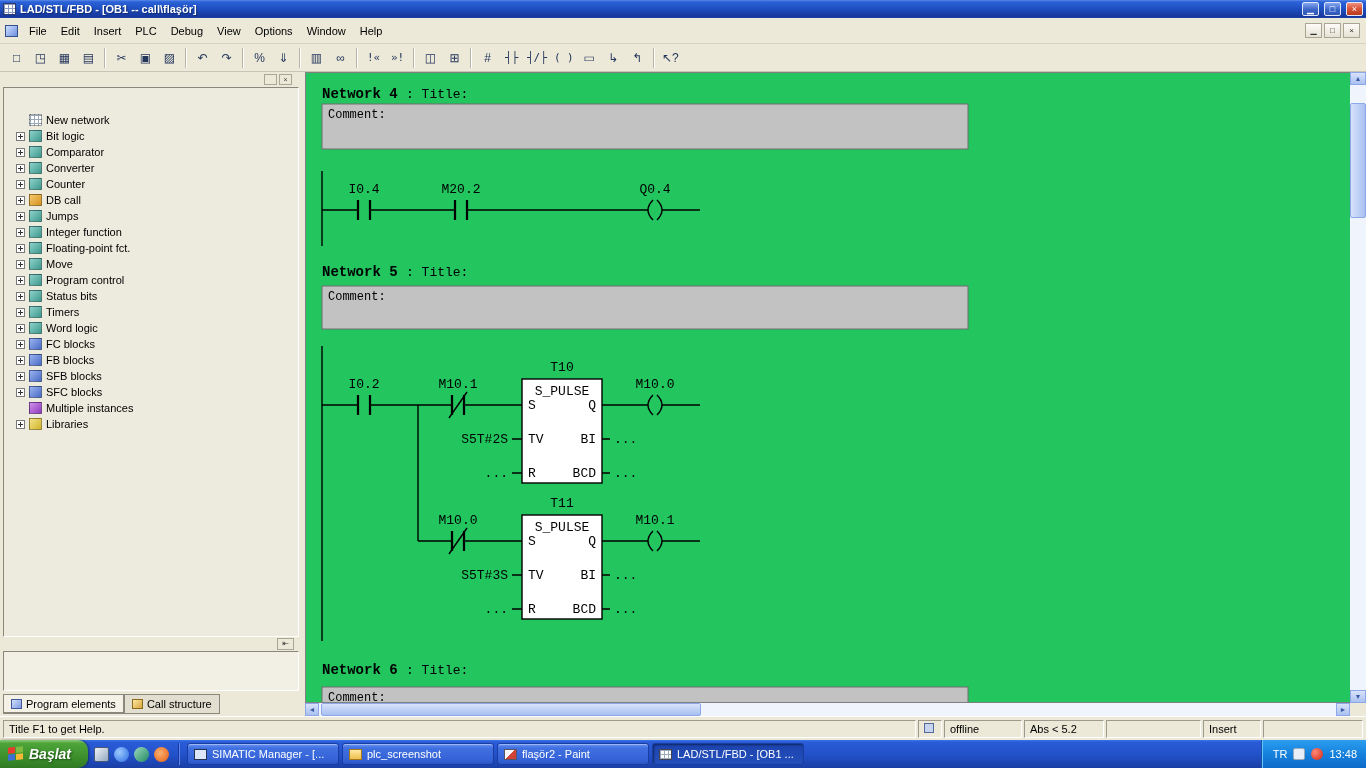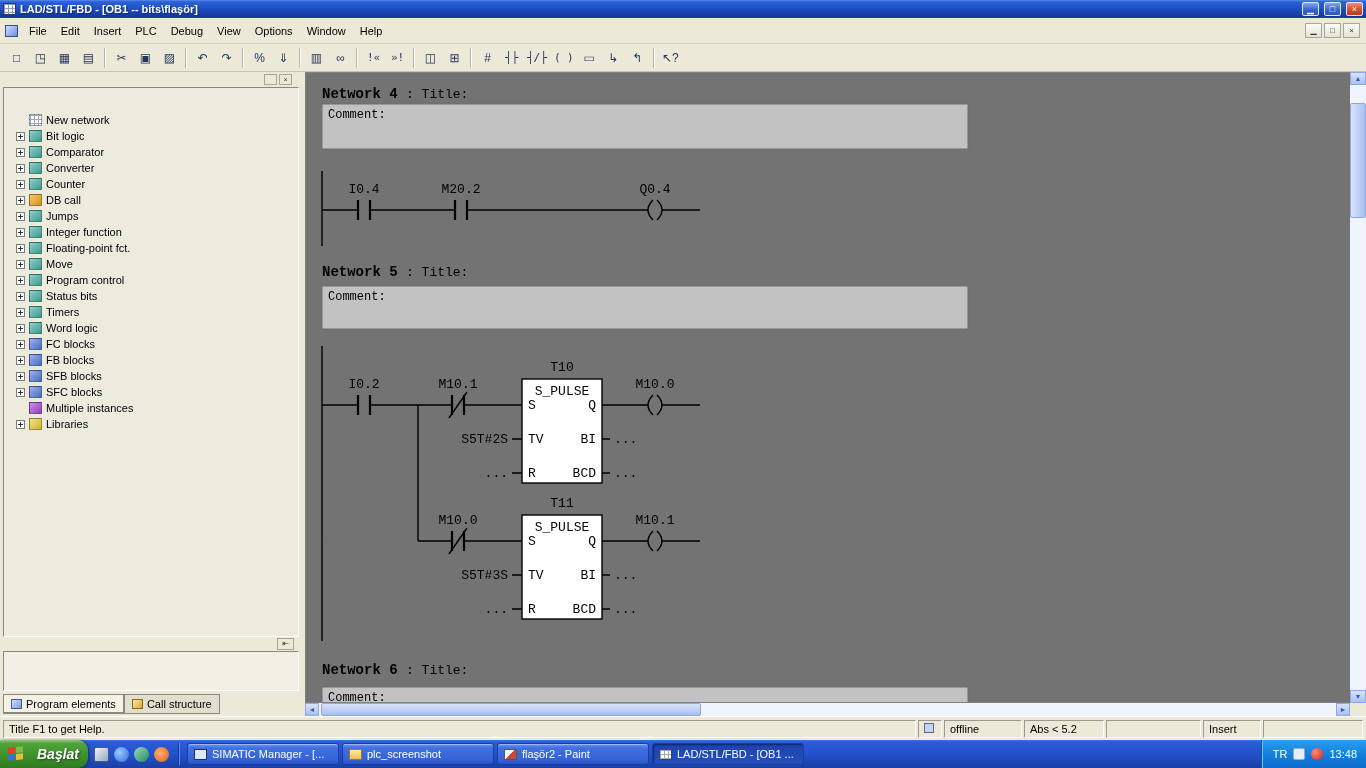--- a/index.html
+++ b/index.html
@@ -53,21 +53,21 @@
   .desc-row{height:14px;display:flex;justify-content:flex-end;padding:1px 5px;}
   .desc-btn{width:17px;height:12px;border:1px solid #a9a696;background:#ECE9D8;font-size:8px;line-height:10px;text-align:center;color:#333;}
   #descbox{height:40px;border:1px solid;border-color:#8a887c #fff #fff #8a887c;background:#F2F0E4;margin-bottom:3px;}
   #tabs{height:22px;display:flex;align-items:flex-start;}
   .tab{height:20px;display:flex;align-items:center;gap:4px;padding:0 7px;border:1px solid #8a887c;background:#E2DfD0;white-space:nowrap;}
   .tab.active{background:#F4F2E6;border-bottom-width:2px;font-weight:normal;}
   .tabicon{width:11px;height:10px;border:1px solid #44569a;background:linear-gradient(135deg,#cfe0ff,#7f9ae0);}
   .tabicon.t2{background:linear-gradient(135deg,#ffe9a0,#d8a43c);border-color:#8a6a1c;}
   #splitter{width:3px;}
   #editorcol{display:flex;flex-direction:column;}
-  #editor{width:1045px;height:631px;background:#737373;border:1px solid #808080;border-right:none;position:relative;overflow:hidden;}
+  #editor{width:1045px;height:631px;background:#22c55e;border:1px solid #808080;border-right:none;position:relative;overflow:hidden;}
 
   
   svg{display:block;}
   svg text{fill:#000;font-family:"Liberation Mono","DejaVu Sans Mono",monospace;}
   .nname{font-size:14px;font-weight:bold;}
   .ntitle{font-size:13px;}
   .ctext{font-size:12px;}
   .lbl,.pin{font-size:13px;}
   .w{stroke:#000;stroke-width:1.4;fill:none;}
   .b{stroke:#000;stroke-width:2.2;fill:none;}
@@ -87,21 +87,21 @@
   .corner{height:13px;background:#ECE9D8;}
 
   
   #statusbar{height:24px;display:flex;align-items:center;gap:2px;padding:2px 3px;background:#ECE9D8;border-top:1px solid #fff;}
   .sfield{height:18px;border:1px solid;border-color:#9d9a8d #fff #fff #9d9a8d;padding:2px 5px;white-space:nowrap;overflow:hidden;}
   .sfield.grow{flex:1;}
   .sicon{width:10px;height:10px;background:#c8d4ee;border:1px solid #55699a;display:inline-block;}
 
   
   #taskbar{height:28px;display:flex;align-items:center;background:linear-gradient(180deg,#3a71e8 0%,#2a5cd8 8%,#2250c8 55%,#1a3fa5 100%);}
-  #startbtn{height:28px;width:88px;flex:none;display:flex;align-items:center;gap:13px;padding-left:8px;border-radius:0 10px 10px 0;
+  #startbtn{height:28px;width:88px;flex:none;display:flex;align-items:center;gap:5px;padding-left:8px;border-radius:0 10px 10px 0;
     background:linear-gradient(180deg,#8cc97a 0%,#4da539 12%,#3d8f2c 60%,#2f7a22 100%);box-shadow:1px 0 3px rgba(0,0,0,.45);
     color:#fff;font-weight:bold;font-style:italic;font-size:14px;text-shadow:1px 1px 2px #1c4a12;}
   .flag{width:16px;height:14px;display:grid;grid-template-columns:7px 7px;grid-template-rows:6px 6px;gap:1px;transform:skewY(-6deg);}
   .flag i{display:block;}
   .flag i:nth-child(1){background:#EA3B30;}
   .flag i:nth-child(2){background:#7FBB42;}
   .flag i:nth-child(3){background:#3D6FD6;}
   .flag i:nth-child(4){background:#F4BA36;}
   .tb-divider{width:2px;height:22px;border-left:1px solid #1838a0;border-right:1px solid #5d86ea;margin:0 3px;}
   #quicklaunch{display:flex;align-items:center;gap:5px;padding:0 6px;}
@@ -125,21 +125,21 @@
     background:linear-gradient(180deg,#2a9ef0 0%,#1581dd 50%,#0f6ac9 100%);border-left:1px solid #0d57a8;
     box-shadow:inset 1px 0 0 #6cc1f8;color:#fff;}
   .tray-ic1{width:12px;height:12px;background:#e8eef8;border-radius:2px;border:1px solid #9ab;}
   .tray-ic2{width:12px;height:12px;border-radius:50%;background:radial-gradient(circle at 35% 35%,#ff8a7a,#d42310);}
 </style>
 </head>
 <body>
 
 <div id="titlebar">
   <span class="app-icon"></span>
-  <span class="tb-title">LAD/STL/FBD  - [OB1 -- bits\flaşör]</span>
+  <span class="tb-title">LAD/STL/FBD  - [OB1 -- call\flaşör]</span>
   <span class="tb-btn">▁</span>
   <span class="tb-btn">□</span>
   <span class="tb-btn close">×</span>
 </div>
 
 <div id="menubar">
   <span class="menu-app-icon"></span>
   <span class="menu-item">File</span>
   <span class="menu-item">Edit</span>
   <span class="menu-item">Insert</span>

